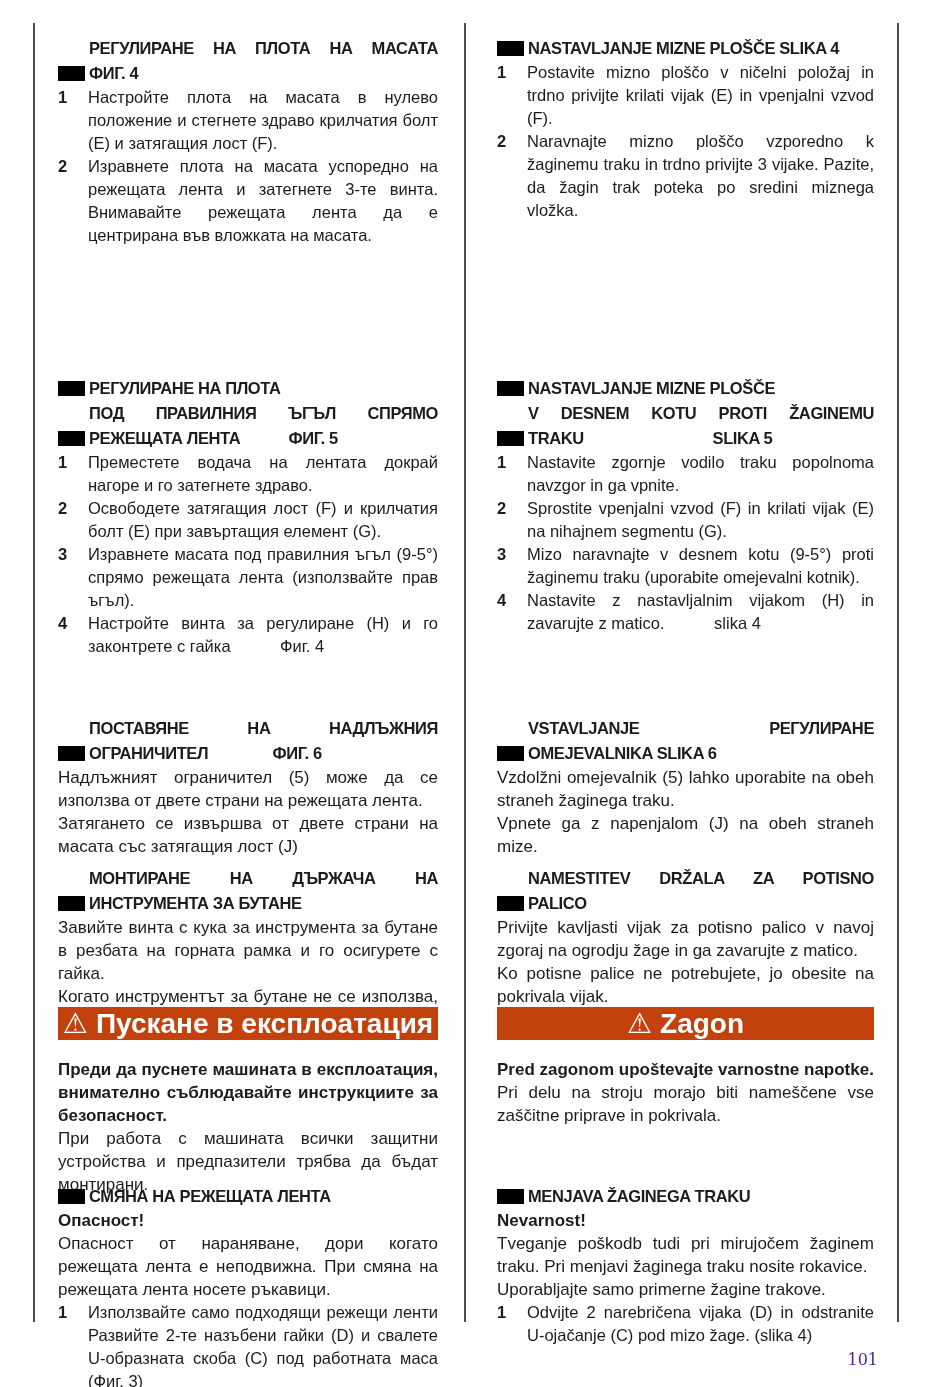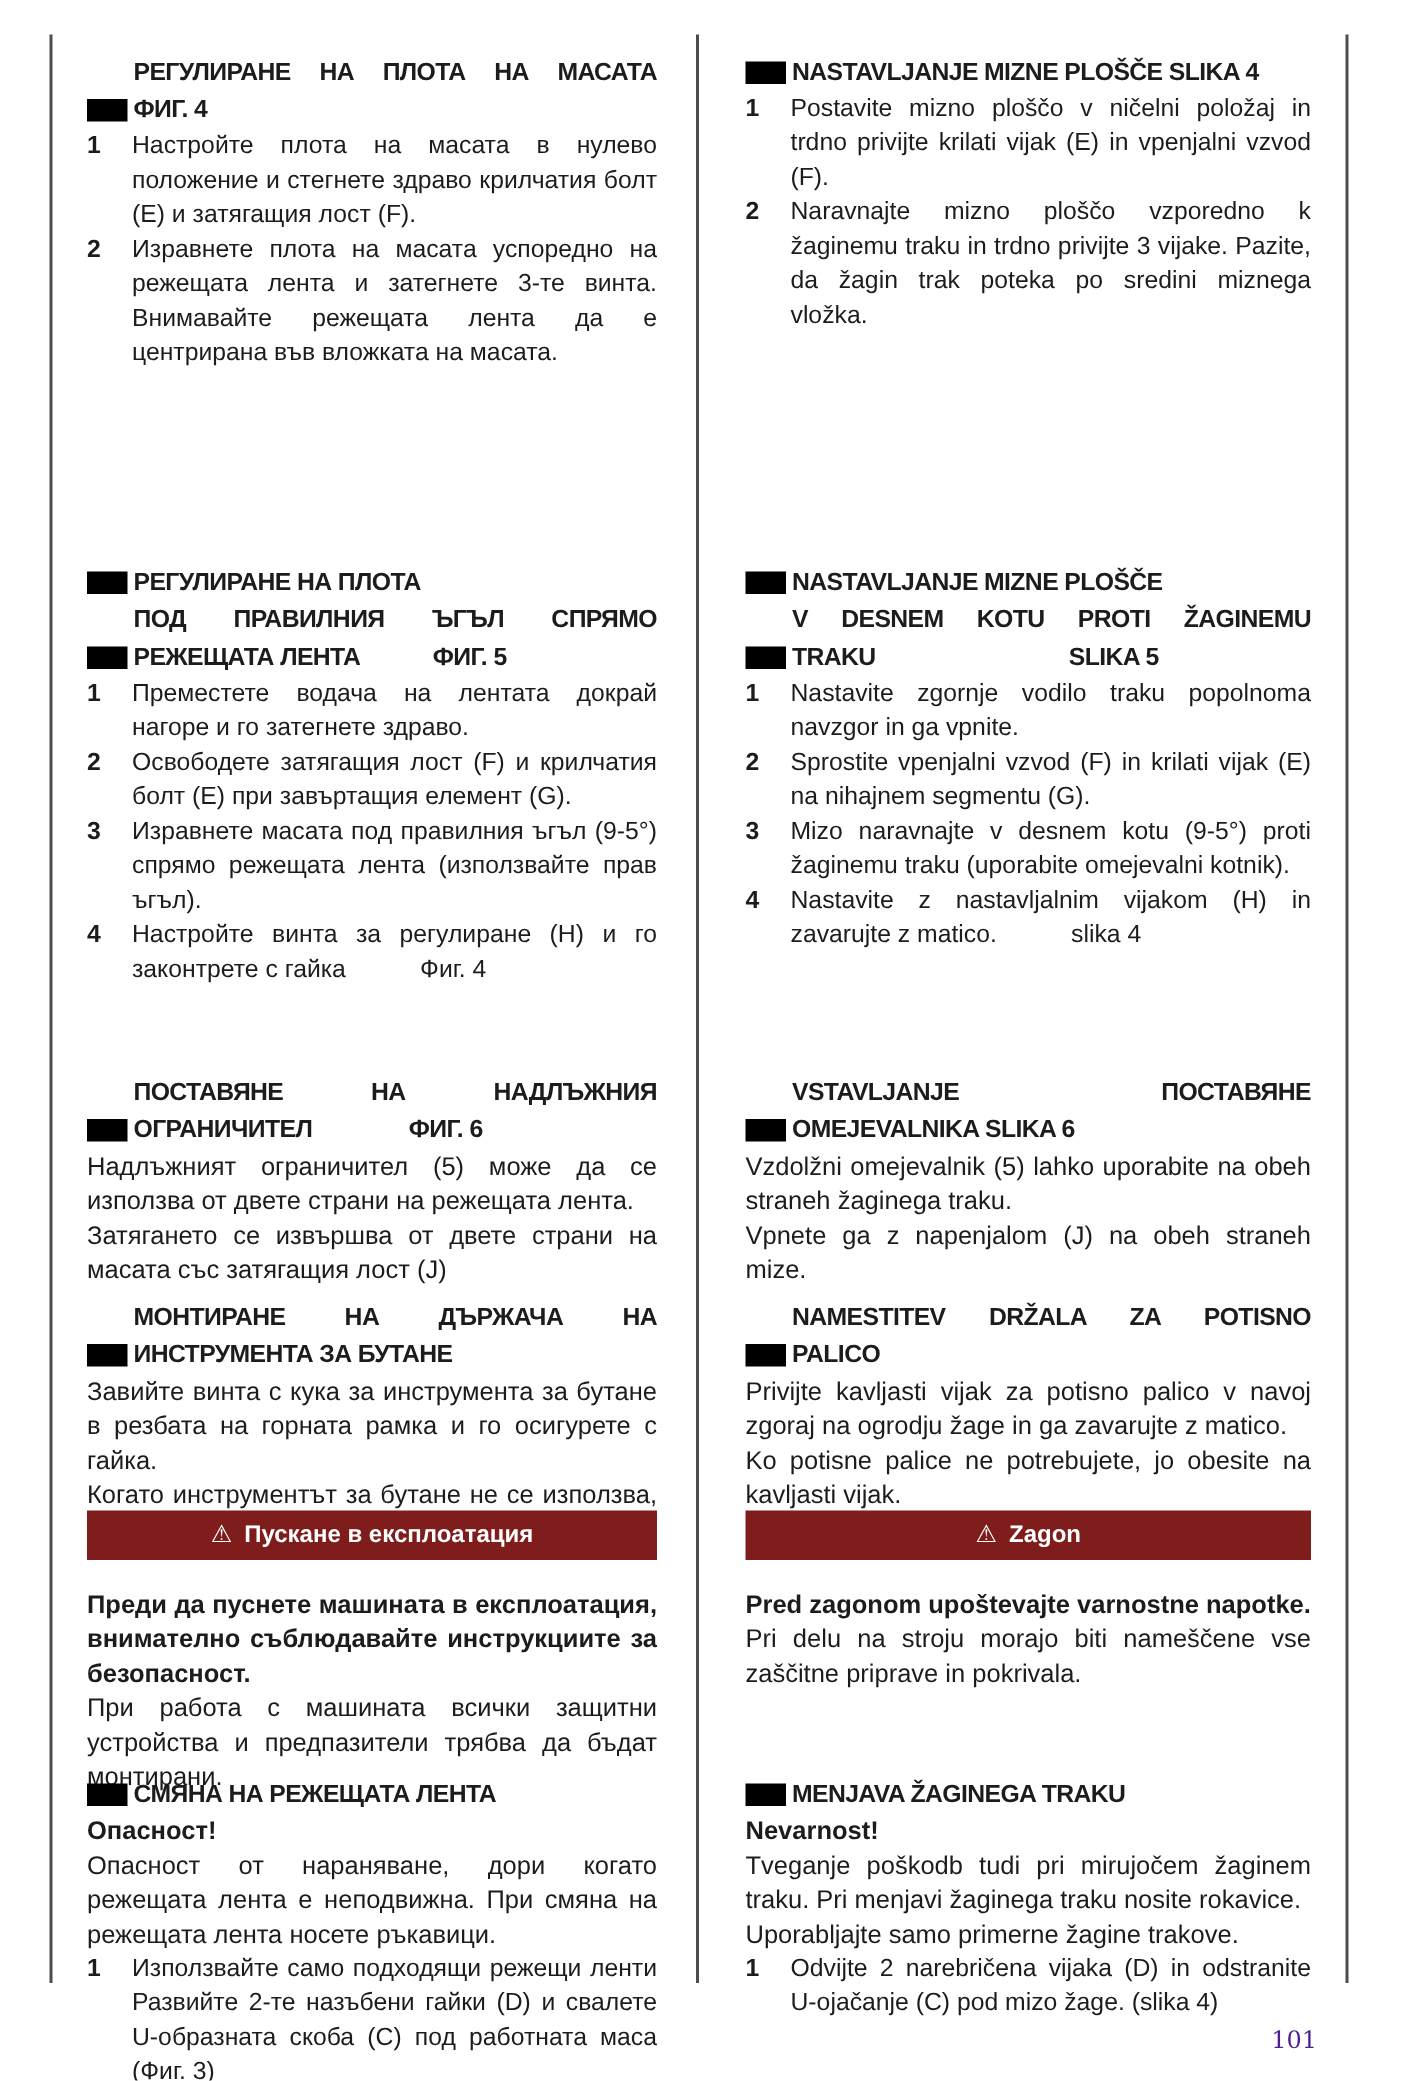--- a/index.html
+++ b/index.html
@@ -32,22 +32,22 @@
   }
 
   .para{font-size:17px;line-height:23px;text-align:justify;margin:0;}
   .para.bold{font-weight:bold;}
 
   .item{display:flex;font-size:16.5px;line-height:23px;}
   .item-num{width:30px;flex:none;font-weight:bold;}
   .item-text{flex:1;text-align:justify;}
 
   .banner{
-    background:#7f1d1d;color:#fff;height:33px;line-height:33px;
-    text-align:center;font-weight:bold;font-size:16px;margin-bottom:18px;
+    background:#c2410c;color:#fff;height:33px;line-height:33px;
+    text-align:center;font-weight:bold;font-size:28px;margin-bottom:18px;
   }
   .banner .w-icon{font-weight:normal;margin-right:8px;}
 
   .page-number{
     position:absolute;right:72px;top:1350px;
     font-family:"DejaVu Serif",serif;font-size:16px;color:#4c1d95;
   }
 </style>
 </head>
 <body>
@@ -145,30 +145,30 @@
         <div class="item">
           <span class="item-num">3</span>
           <div class="item-text">Mizo naravnajte v desnem kotu (9-5°) proti žaginemu traku (uporabite omejevalni kotnik).</div>
         </div>
         <div class="item">
           <span class="item-num">4</span>
           <div class="item-text">Nastavite z nastavljalnim vijakom (H) in zavarujte z matico.   slika 4</div>
         </div>
       </div>
       <div class="section" style="top: 716px;">
-        <div class="h-line spread"><span>VSTAVLJANJE ПОСТАВЯНЕ</span></div>
+        <div class="h-line spread"><span>VSTAVLJANJE РЕГУЛИРАНЕ</span></div>
         <div class="h-line"><span class="h-marker"></span><span>OMEJEVALNIKA SLIKA 6</span></div>
         <p class="para">Vzdolžni omejevalnik (5) lahko uporabite na obeh straneh žaginega traku.</p>
         <p class="para">Vpnete ga z napenjalom (J) na obeh straneh mize.</p>
       </div>
       <div class="section" style="top: 866px;">
         <div class="h-line spread"><span>NAMESTITEV DRŽALA ZA POTISNO</span></div>
         <div class="h-line"><span class="h-marker"></span><span>PALICO</span></div>
         <p class="para">Privijte kavljasti vijak za potisno palico v navoj zgoraj na ogrodju žage in ga zavarujte z matico.</p>
-        <p class="para">Ko potisne palice ne potrebujete, jo obesite na kavljasti vijak.</p>
+        <p class="para">Ko potisne palice ne potrebujete, jo obesite na pokrivala vijak.</p>
       </div>
       <div class="section" style="top: 1007px;">
         <div class="banner"><span class="w-icon">⚠</span><span>Zagon</span></div>
         <p class="para bold">Pred zagonom upoštevajte varnostne napotke.</p>
         <p class="para">Pri delu na stroju morajo biti nameščene vse zaščitne priprave in pokrivala.</p>
       </div>
       <div class="section" style="top: 1184px;">
         <div class="h-line"><span class="h-marker"></span><span>MENJAVA ŽAGINEGA TRAKU</span></div>
         <p class="para bold">Nevarnost!</p>
         <p class="para">Tveganje poškodb tudi pri mirujočem žaginem traku. Pri menjavi žaginega traku nosite rokavice.</p>

